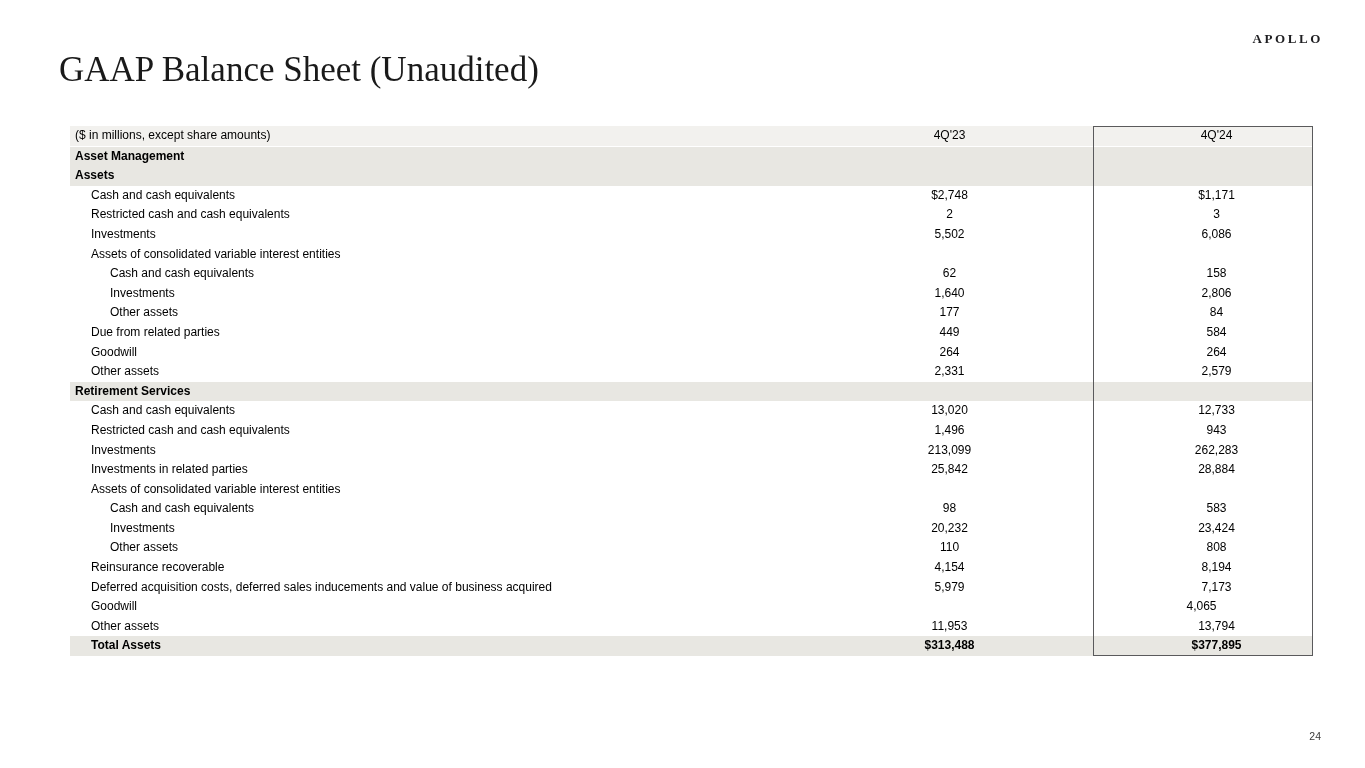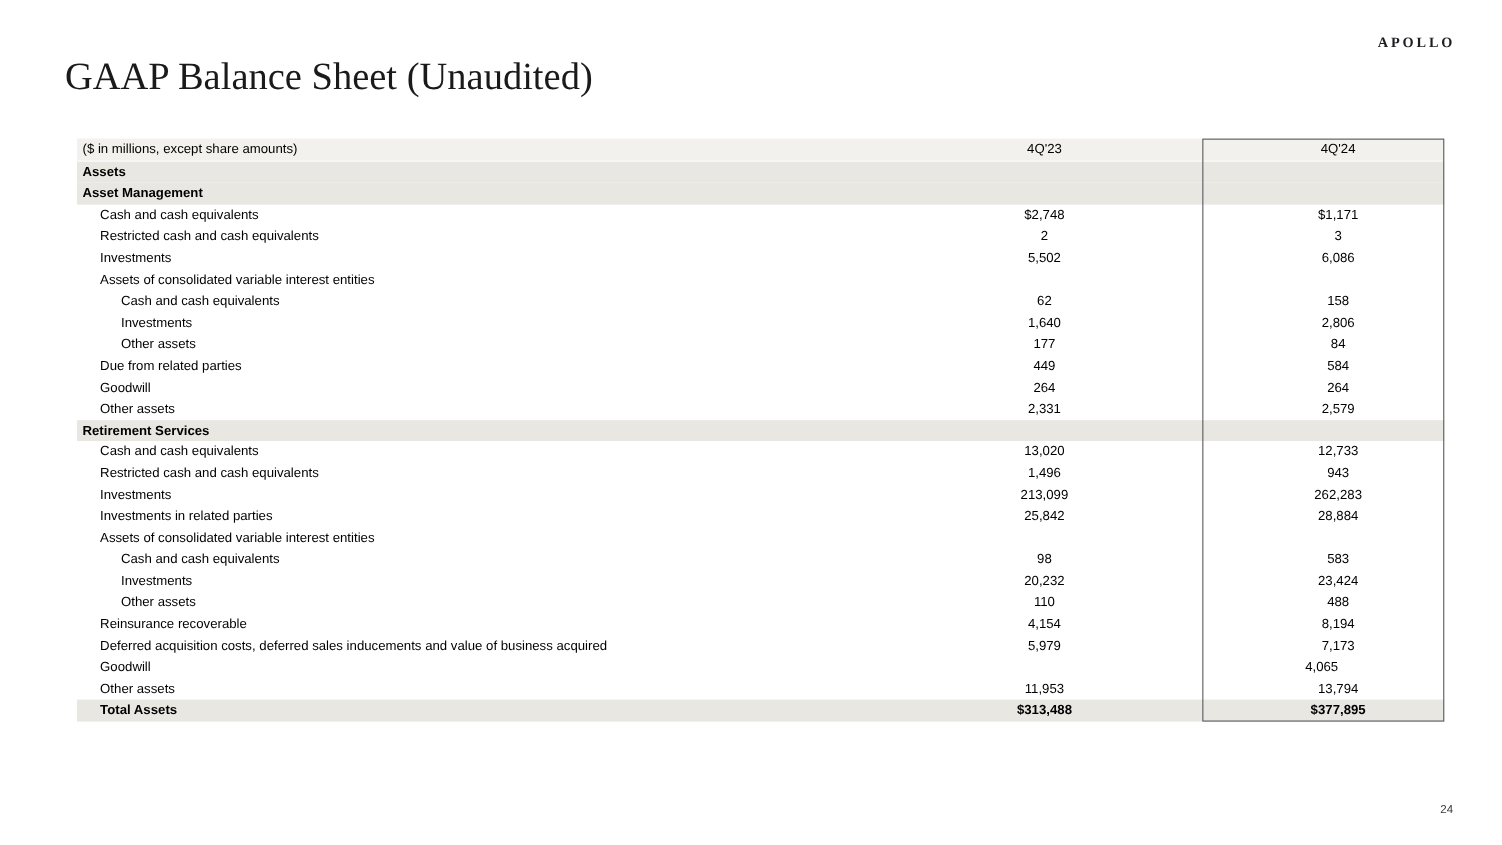--- a/index.html
+++ b/index.html
@@ -76,26 +76,26 @@
   <div class="title">GAAP Balance Sheet (Unaudited)</div>
 
   <div class="table">
     <div class="row header i0">
       <span class="label">($ in millions, except share amounts)</span>
       <span class="v1">4Q'23</span>
       <span class="v2">4Q'24</span>
     </div>
     <div id="rows">
         <div class="row i0 band">
+          <span class="label">Asset Management</span>
+          <span class="v1"></span>
+          <span class="v2"></span>
+        </div>
+        <div class="row i0 band">
           <span class="label">Assets</span>
-          <span class="v1"></span>
-          <span class="v2"></span>
-        </div>
-        <div class="row i0 band">
-          <span class="label">Asset Management</span>
           <span class="v1"></span>
           <span class="v2"></span>
         </div>
         <div class="row i1">
           <span class="label">Cash and cash equivalents</span>
           <span class="v1">$2,748</span>
           <span class="v2">$1,171</span>
         </div>
         <div class="row i1">
           <span class="label">Restricted cash and cash equivalents</span>
@@ -178,21 +178,21 @@
           <span class="v2">583</span>
         </div>
         <div class="row i2">
           <span class="label">Investments</span>
           <span class="v1">20,232</span>
           <span class="v2">23,424</span>
         </div>
         <div class="row i2">
           <span class="label">Other assets</span>
           <span class="v1">110</span>
-          <span class="v2">488</span>
+          <span class="v2">808</span>
         </div>
         <div class="row i1">
           <span class="label">Reinsurance recoverable</span>
           <span class="v1">4,154</span>
           <span class="v2">8,194</span>
         </div>
         <div class="row i1">
           <span class="label">Deferred acquisition costs, deferred sales inducements and value of business acquired</span>
           <span class="v1">5,979</span>
           <span class="v2">7,173</span>

